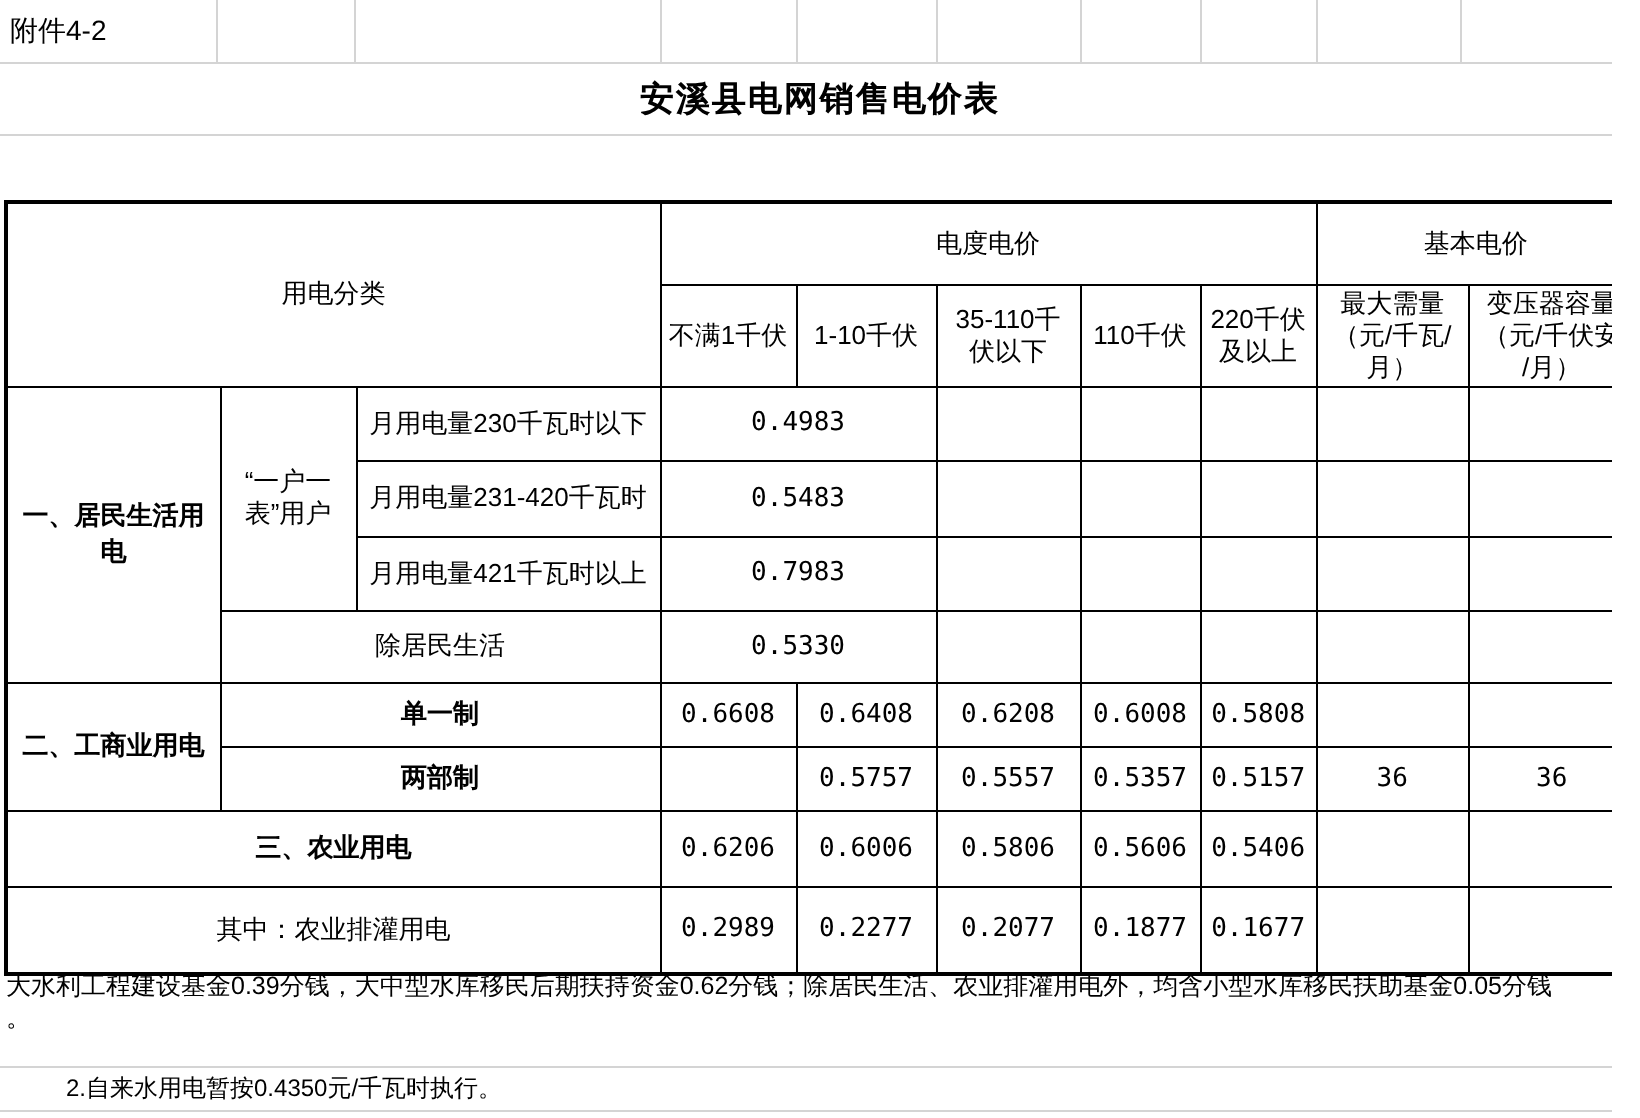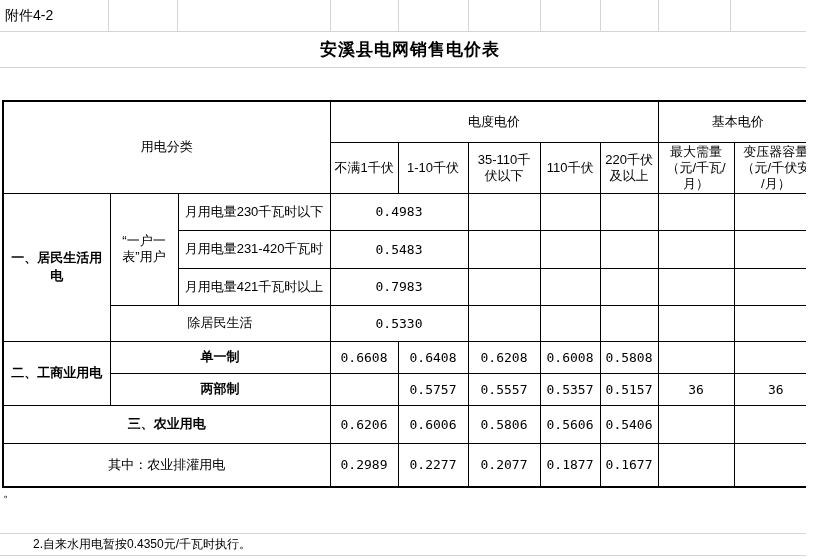--- a/index.html
+++ b/index.html
@@ -180,19 +180,20 @@
       <td class="num">0.2077</td>
       <td class="num">0.1877</td>
       <td class="num">0.1677</td>
       <td></td>
       <td></td>
     </tr>
   </tbody>
     </table>
 
   <div class="note-block">
+    <div>大水利工程建设基金0.39分钱，大中型水库移民后期扶持资金0.62分钱；除居民生活、农业排灌用电外，均含小型水库移民扶助基金0.05分钱</div>
     <div>。</div>
   </div>
   <div class="hline" style="top:533px"></div>
   <div class="note2">2.自来水用电暂按0.4350元/千瓦时执行。</div>
   <div class="hline" style="top:555px"></div>
 
 </div>
 
 </body></html>

